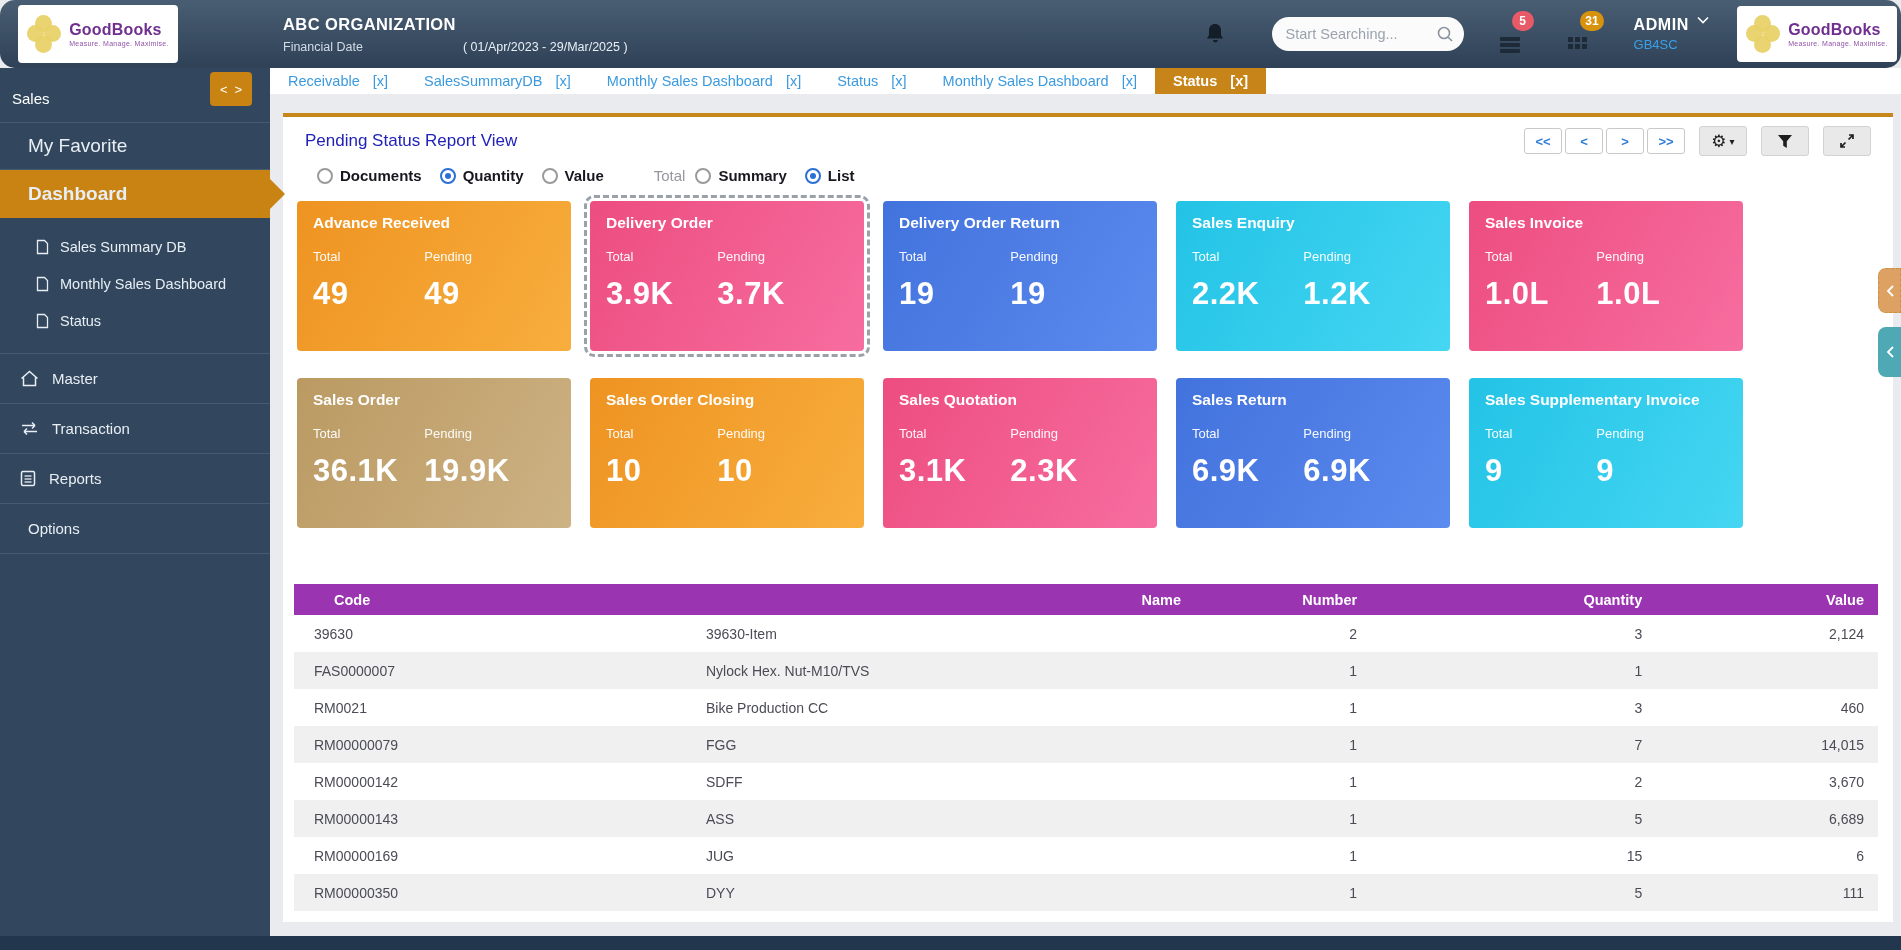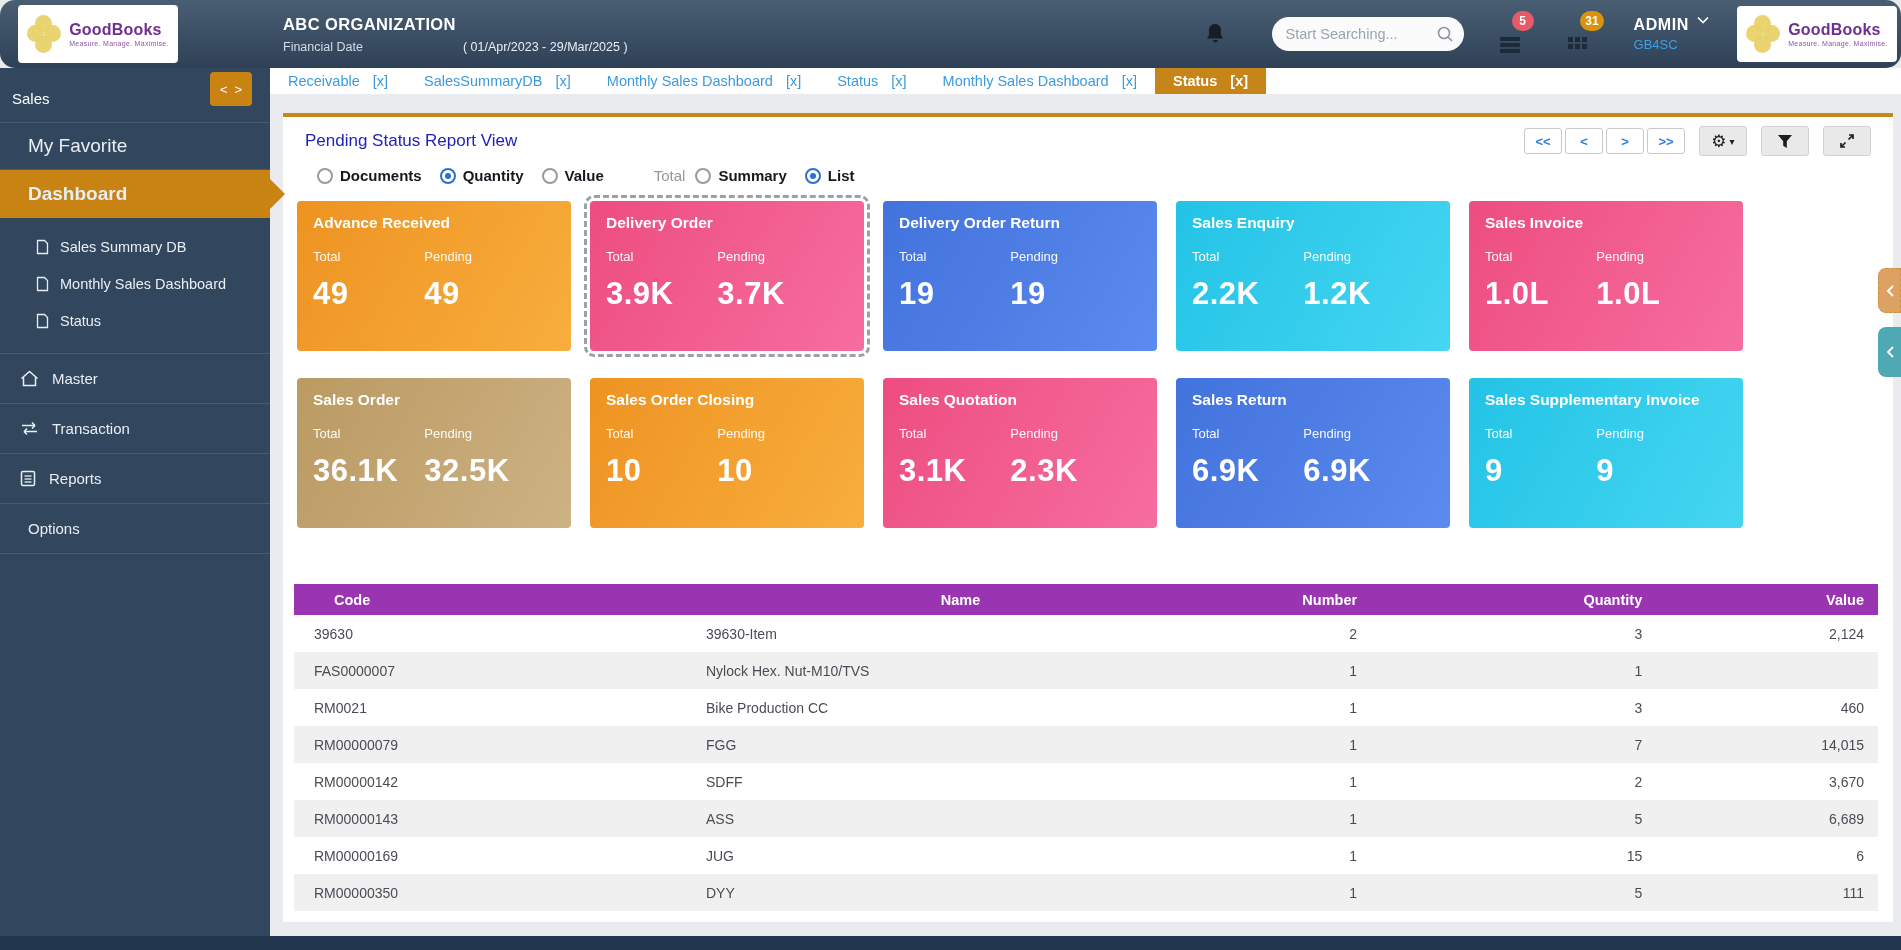--- a/index.html
+++ b/index.html
@@ -91,21 +91,21 @@
   .card.orange { background:linear-gradient(120deg,#ee9322,#f8ae3d); }
   .card.pink   { background:linear-gradient(120deg,#ed4d80,#f76d9f); }
   .card.blue   { background:linear-gradient(120deg,#4272dc,#5b8bee); }
   .card.cyan   { background:linear-gradient(120deg,#23c3e6,#45d6f2); }
   .card.tan    { background:linear-gradient(120deg,#bb9a62,#cdb284); }
 
   .table-wrap { margin:56px 15px 0 11px; }
   table { width:100%; border-collapse:collapse; font-size:14px; color:#4b4b55; }
   thead th { background:#9a34b0; color:#fff; font-weight:bold; height:31px; font-size:14.5px; cursor:pointer; }
   .th-code { text-align:left; padding-left:40px; }
-  .th-name { text-align:center; padding-left:50px; }
+  .th-name { text-align:right; padding-left:50px; }
   .th-num { text-align:right; padding-right:14px; }
   tbody td { height:37px; }
   td.c-code { padding-left:20px; }
   td.c-name { padding-left:16px; }
   td.c-num { text-align:right; padding-right:14px; }
   tbody tr:nth-child(even) { background:#f0f0f1; }
   tbody tr { cursor:pointer; }
 
   .edge-toggle { position:absolute; right:0; width:23px; border-radius:8px 0 0 8px; display:flex; align-items:center; justify-content:center; cursor:pointer; z-index:6; }
   .edge-toggle.orange { top:268px; height:45px; background:#dda263; border:1px dashed #c8913f; }
@@ -432,21 +432,21 @@
   </div>
             <div class="card tan">
     <div class="card-title">Sales Order</div>
     <div class="card-cols">
       <div class="card-col">
         <div class="card-label">Total</div>
         <div class="card-value v-total">36.1K</div>
       </div>
       <div class="card-col">
         <div class="card-label">Pending</div>
-        <div class="card-value v-pending">32.5K</div>
+        <div class="card-value v-pending">19.9K</div>
       </div>
     </div>
   </div>
             <div class="card orange">
     <div class="card-title">Sales Order Closing</div>
     <div class="card-cols">
       <div class="card-col">
         <div class="card-label">Total</div>
         <div class="card-value v-total">10</div>
       </div>

